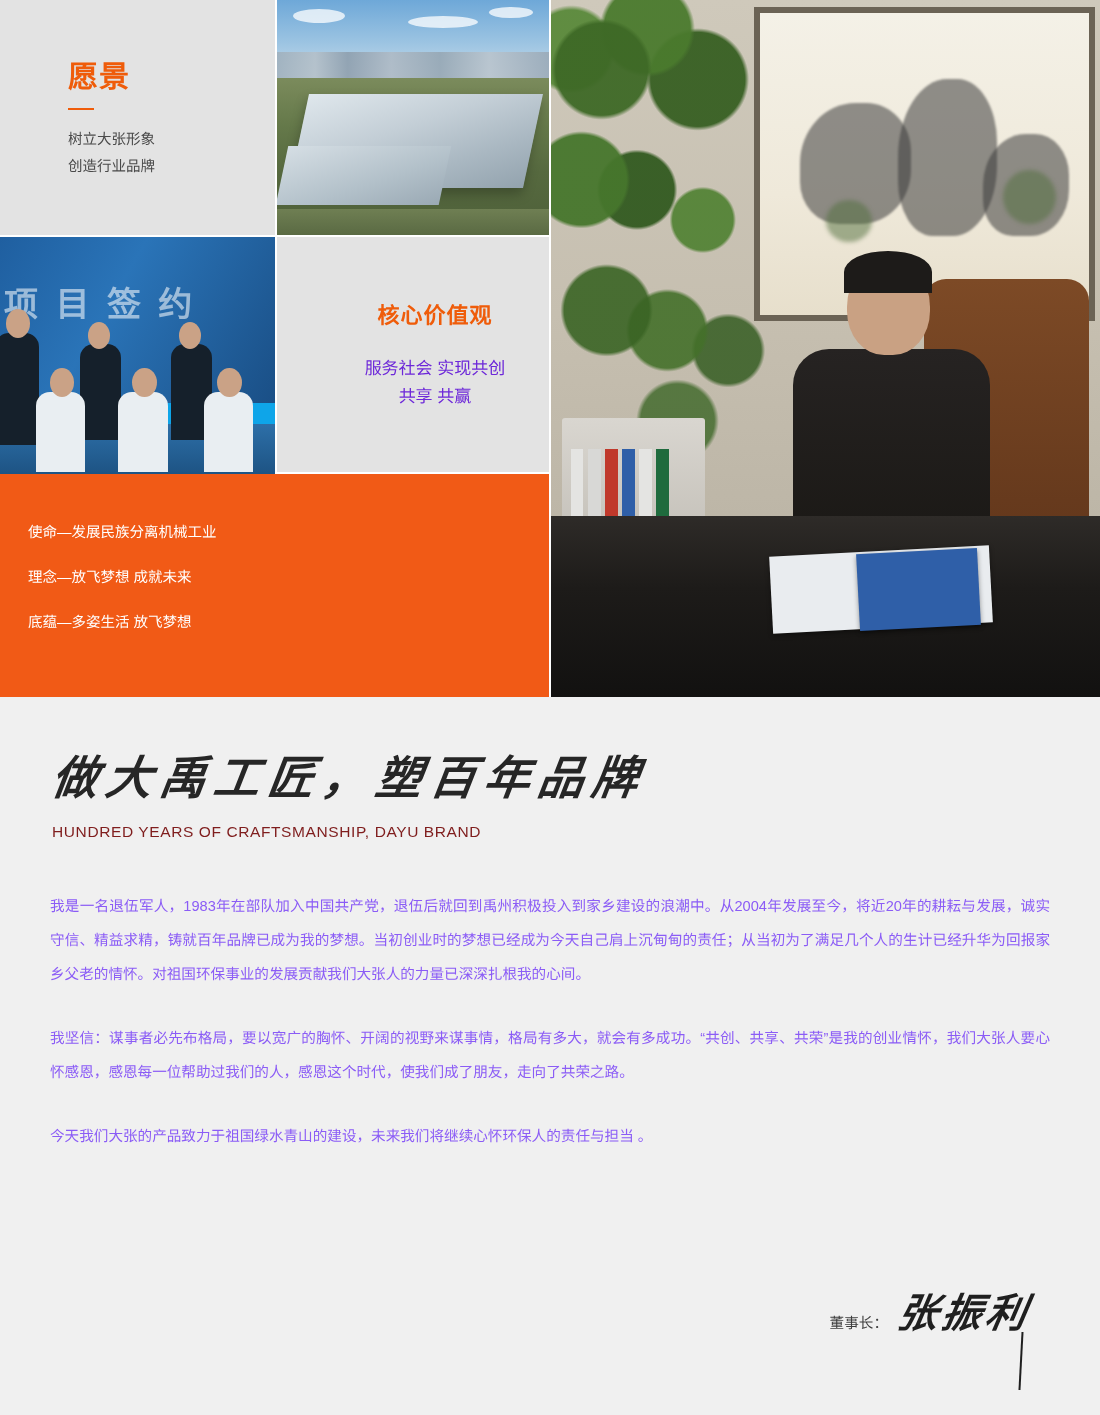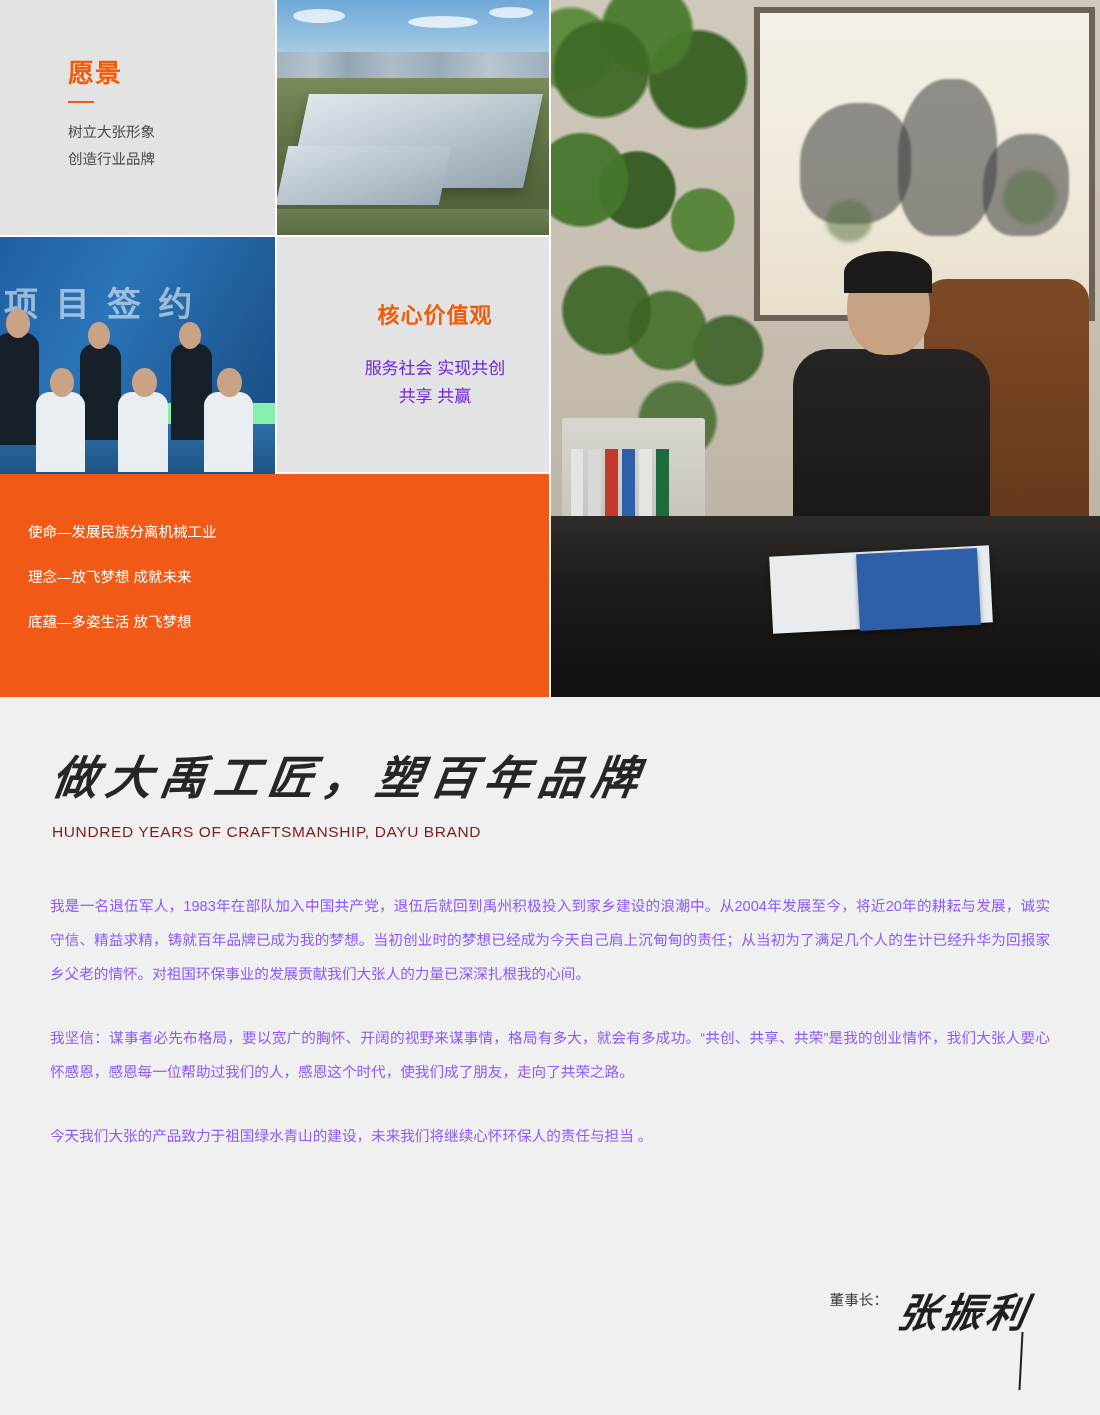--- a/index.html
+++ b/index.html
@@ -29,21 +29,21 @@
     left: 0;
     top: 0;
     width: 275px;
     height: 235px;
     background: #e3e3e3;
     box-sizing: border-box;
     padding: 52px 0 0 68px;
   }
   .vision-title {
     color: #ef5c0a;
-    font-size: 26px;
+    font-size: 30px;
     font-weight: bold;
     letter-spacing: 1px;
     margin: 0 0 12px 0;
   }
   .rule {
     width: 26px;
     height: 2px;
     background: #ef5c0a;
     margin-bottom: 16px;
   }
@@ -96,21 +96,21 @@
     background: linear-gradient(#6f7f53, #5a6a43);
   }
 
   .signing-photo {
     position: absolute;
     left: 0;
     top: 237px;
     width: 275px;
     height: 267px;
     overflow: hidden;
-    background: #86efac;
+    background: #0ea5e9;
   }
   .sign-screen {
     position: absolute; left: 0; top: 0; width: 100%; height: 62%;
     background: linear-gradient(120deg,#1f5fa0 0%, #2a74b8 40%, #1a4f86 100%);
   }
   .sign-screen-text {
     position: absolute; left: 4px; top: 24%;
     color: rgba(255,255,255,.55);
     font-size: 34px; font-weight: bold; letter-spacing: 4px;
     white-space: nowrap;
@@ -310,21 +310,21 @@
     line-height: 34px;
     text-align: justify;
     margin: 0 0 30px 0;
     max-width: 1000px;
   }
   .sign-row {
     position: absolute;
     right: 70px;
     bottom: 75px;
     display: flex;
-    align-items: flex-start;
+    align-items: flex-end;
     margin-top: 24px;
   }
   .sign-label {
     color: #3d3d3d;
     font-size: 14.6px;
     padding-bottom: 8px;
   }
   .sign-name {
     font-family: "Liberation Serif", "DejaVu Serif", serif;
     font-size: 40px;

